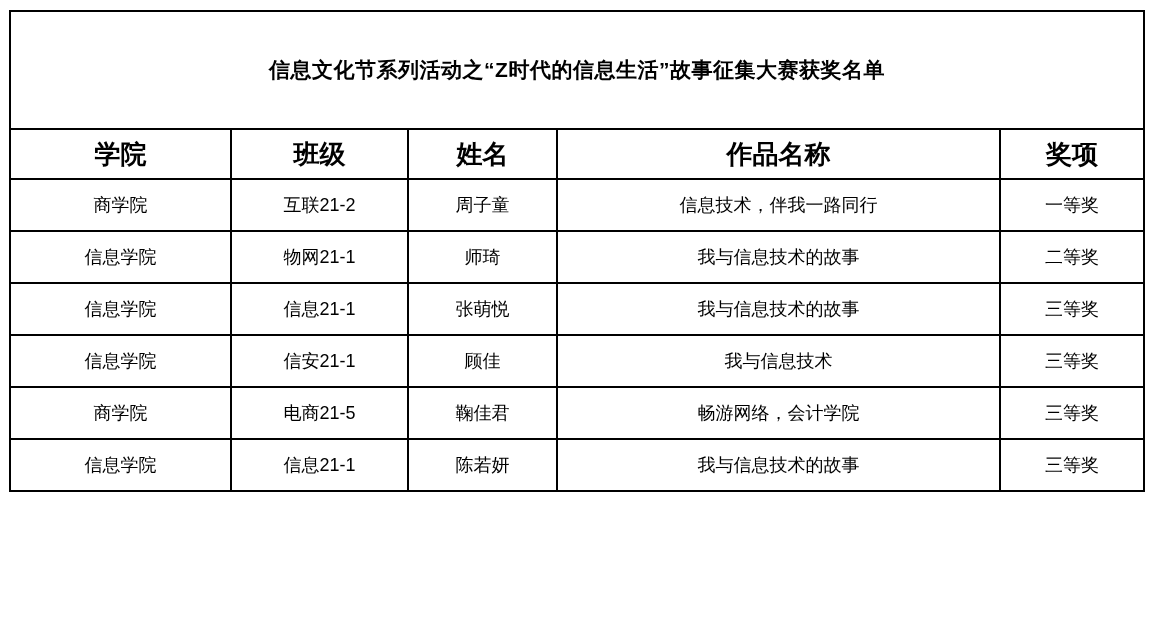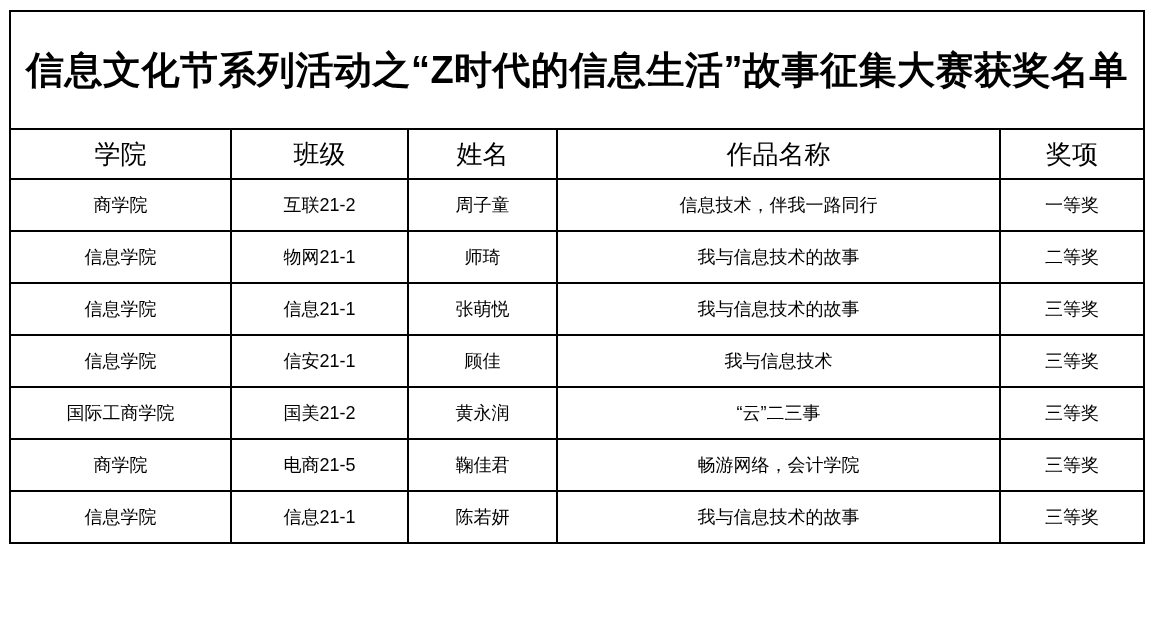--- a/index.html
+++ b/index.html
@@ -32,28 +32,28 @@
   table.awards td, table.awards th {
     border: 2px solid #000000;
     text-align: center;
     vertical-align: middle;
     padding: 0 4px;
     overflow: hidden;
     white-space: nowrap;
   }
   .title-row th {
     height: 116px;
-    font-size: 38px;
+    font-size: 21px;
     font-weight: 600;
     letter-spacing: 0.5px;
   }
   .head-row td {
     height: 48px;
     font-size: 26px;
-    font-weight: 400;
+    font-weight: 700;
   }
   .data-row td {
     height: 50px;
     font-size: 18px;
     font-weight: 500;
   }
 </style>
 </head>
 <body>
 
@@ -106,27 +106,20 @@
     </tr>
 
     <tr class="data-row">
       <td>信息学院</td>
       <td>信安21-1</td>
       <td>顾佳</td>
       <td>我与信息技术</td>
       <td>三等奖</td>
     </tr>
 
-    <tr class="data-row">
-      <td>国际工商学院</td>
-      <td>国美21-2</td>
-      <td>黄永润</td>
-      <td>“云”二三事</td>
-      <td>三等奖</td>
-    </tr>
 
     <tr class="data-row">
       <td>商学院</td>
       <td>电商21-5</td>
       <td>鞠佳君</td>
       <td>畅游网络，会计学院</td>
       <td>三等奖</td>
     </tr>
 
     <tr class="data-row">

